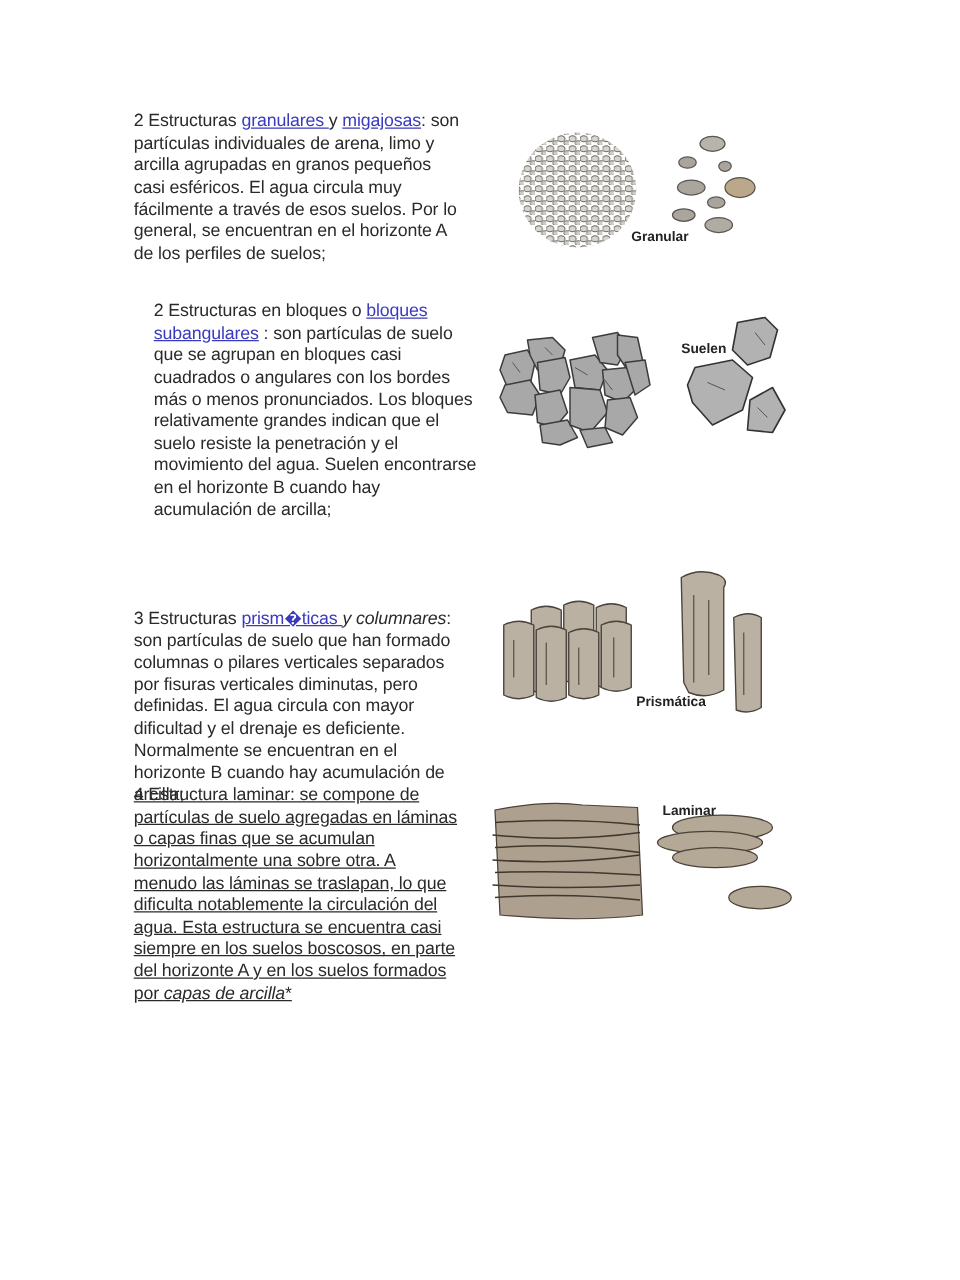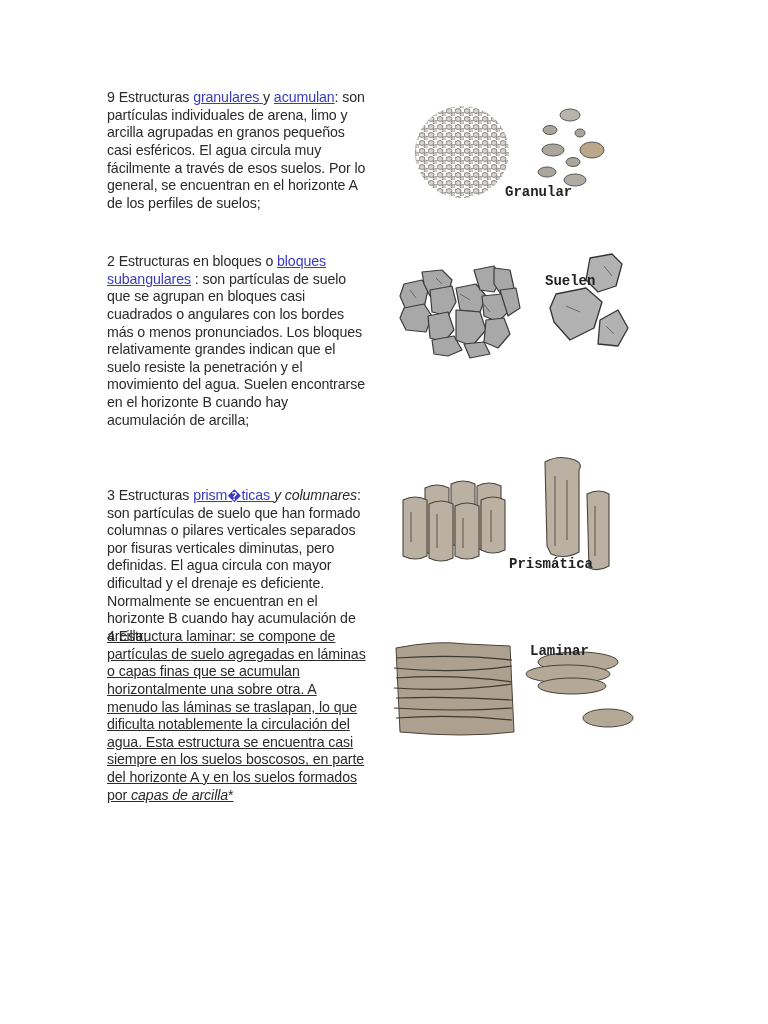--- a/index.html
+++ b/index.html
@@ -31,32 +31,32 @@
     .text a {
       color: #3a3ac0;
       text-decoration: underline;
     }
     .text i { font-style: italic; }
     .figure {
       position: absolute;
     }
     .fig-label {
       position: absolute;
-      font-family: Liberation Mono, monospace;
+      font-family: Liberation Sans, sans-serif;
       font-weight: bold;
-      font-size: 14px;
+      font-size: 11px;
       color: #222;
     }
   </style>
 </head>
 <body>
 
 <div class="section">
   <p class="text" style="top:75px;">
-    <span>9 Estructuras </span><a href="#">granulares </a><span>y </span><a href="#">acumulan</a><span>: son partículas individuales de arena, limo y arcilla agrupadas en granos pequeños casi esféricos. El agua circula muy fácilmente a través de esos suelos. Por lo general, se encuentran en el horizonte A de los perfiles de suelos;</span>
+    <span>2 Estructuras </span><a href="#">granulares </a><span>y </span><a href="#">migajosas</a><span>: son partículas individuales de arena, limo y arcilla agrupadas en granos pequeños casi esféricos. El agua circula muy fácilmente a través de esos suelos. Por lo general, se encuentran en el horizonte A de los perfiles de suelos;</span>
   </p>
   <div class="figure" style="left:410px; top:100px; width:200px; height:110px;">
     <svg width="200" height="110" viewBox="0 0 200 110">
       <defs>
         <pattern id="grains" x="0" y="0" width="9" height="8" patternUnits="userSpaceOnUse">
           <ellipse cx="3" cy="3" rx="3" ry="2.4" fill="#d9d6d0" stroke="#6e6b66" stroke-width="0.8"></ellipse>
           <ellipse cx="7.5" cy="6.5" rx="2.4" ry="2" fill="#cfccc6" stroke="#6e6b66" stroke-width="0.7"></ellipse>
         </pattern>
       </defs>
       <ellipse cx="52" cy="52" rx="47" ry="46" fill="url(#grains)"></ellipse>
@@ -69,21 +69,21 @@
         <ellipse cx="163" cy="62" rx="7" ry="4.5" fill="#a9a59d"></ellipse>
         <ellipse cx="137" cy="72" rx="9" ry="5" fill="#aaa69e"></ellipse>
         <ellipse cx="165" cy="80" rx="11" ry="6" fill="#b0aca4"></ellipse>
       </g>
     </svg>
     <span class="fig-label" style="left:95px; top:84px;">Granular</span>
   </div>
 </div>
 
 <div class="section">
-  <p class="text" style="top:239px;">
+  <p class="text" style="top:227px;margin-left:16px;">
     <span>2 Estructuras en bloques o </span><a href="#">bloques subangulares</a><span> : son partículas de suelo que se agrupan en bloques casi cuadrados o angulares con los bordes más o menos pronunciados. Los bloques relativamente grandes indican que el suelo resiste la penetración y el movimiento del agua. Suelen encontrarse en el horizonte B cuando hay acumulación de arcilla;</span>
   </p>
   <div class="figure" style="left:390px; top:250px; width:245px; height:110px;">
     <svg width="245" height="110" viewBox="0 0 245 110">
       <g fill="#a8a8a8" stroke="#3c3c3c" stroke-width="1.2" stroke-linejoin="round">
         <polygon points="14,34 32,30 38,40 34,58 16,60 10,46"></polygon>
         <polygon points="32,22 52,20 62,30 58,44 40,46 34,34"></polygon>
         <polygon points="40,40 62,36 66,52 58,66 42,62"></polygon>
         <polygon points="14,58 34,54 42,66 36,82 16,80 10,68"></polygon>
         <polygon points="38,66 58,62 64,80 54,92 40,88"></polygon>

